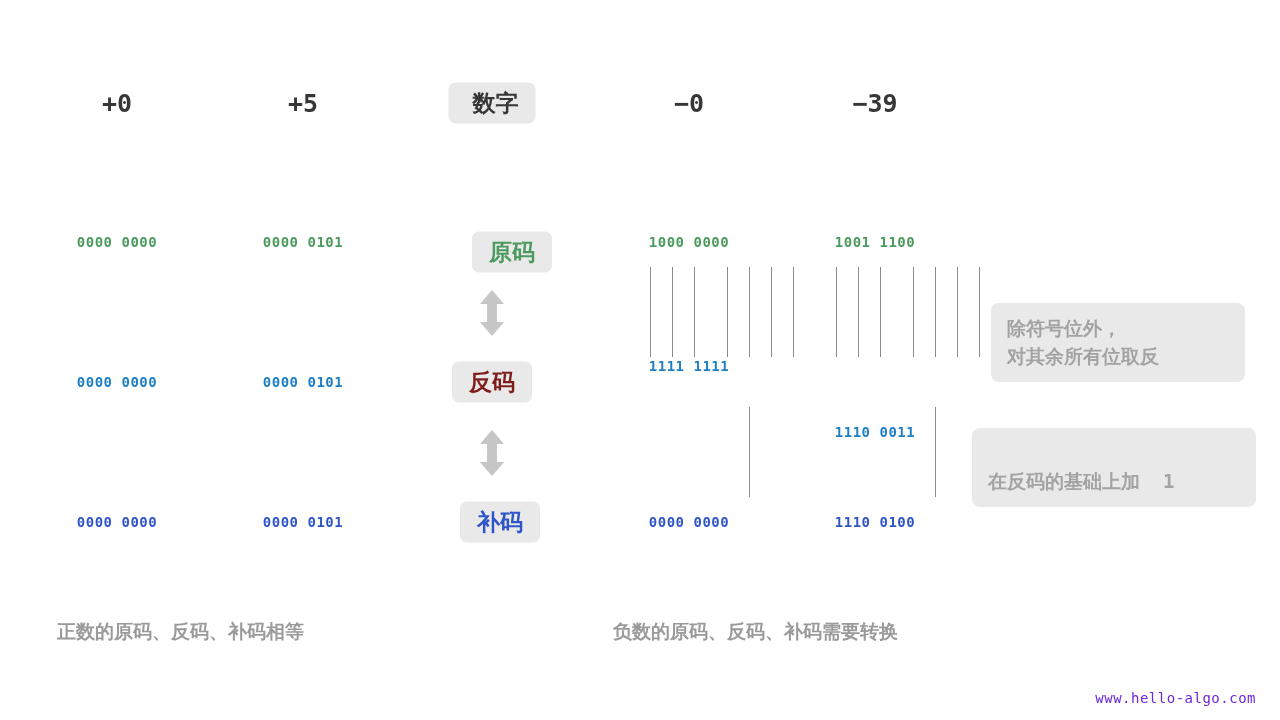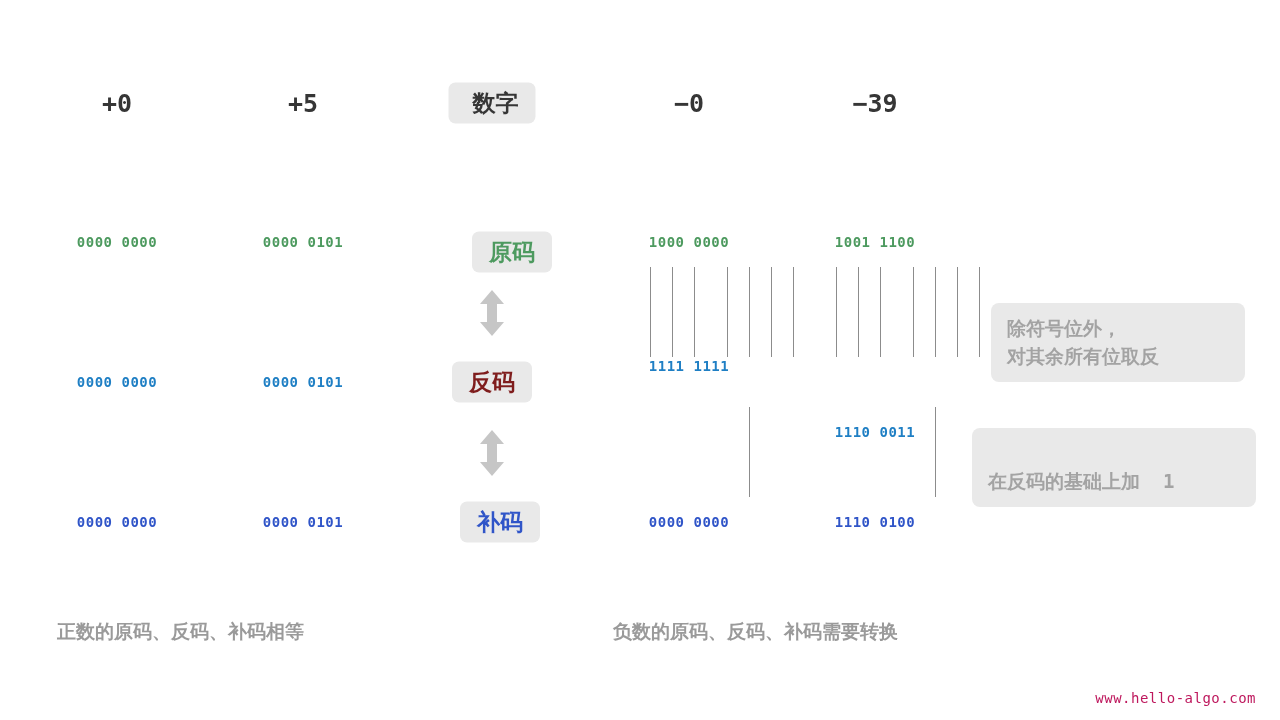--- a/index.html
+++ b/index.html
@@ -89,21 +89,21 @@
     font-size: 19px;
     font-weight: bold;
     white-space: nowrap;
   }
 
   
   .watermark {
     position: absolute;
     right: 24px;
     bottom: 14px;
-    color: #be185d;
+    color: #6d28d9;
     font-family: "DejaVu Sans Mono", "Liberation Mono", monospace;
     font-size: 14px;
     letter-spacing: 0.5px;
   }
 
   
   .conn {
     position: absolute;
     width: 1px;
     background: #8c8c8c;

